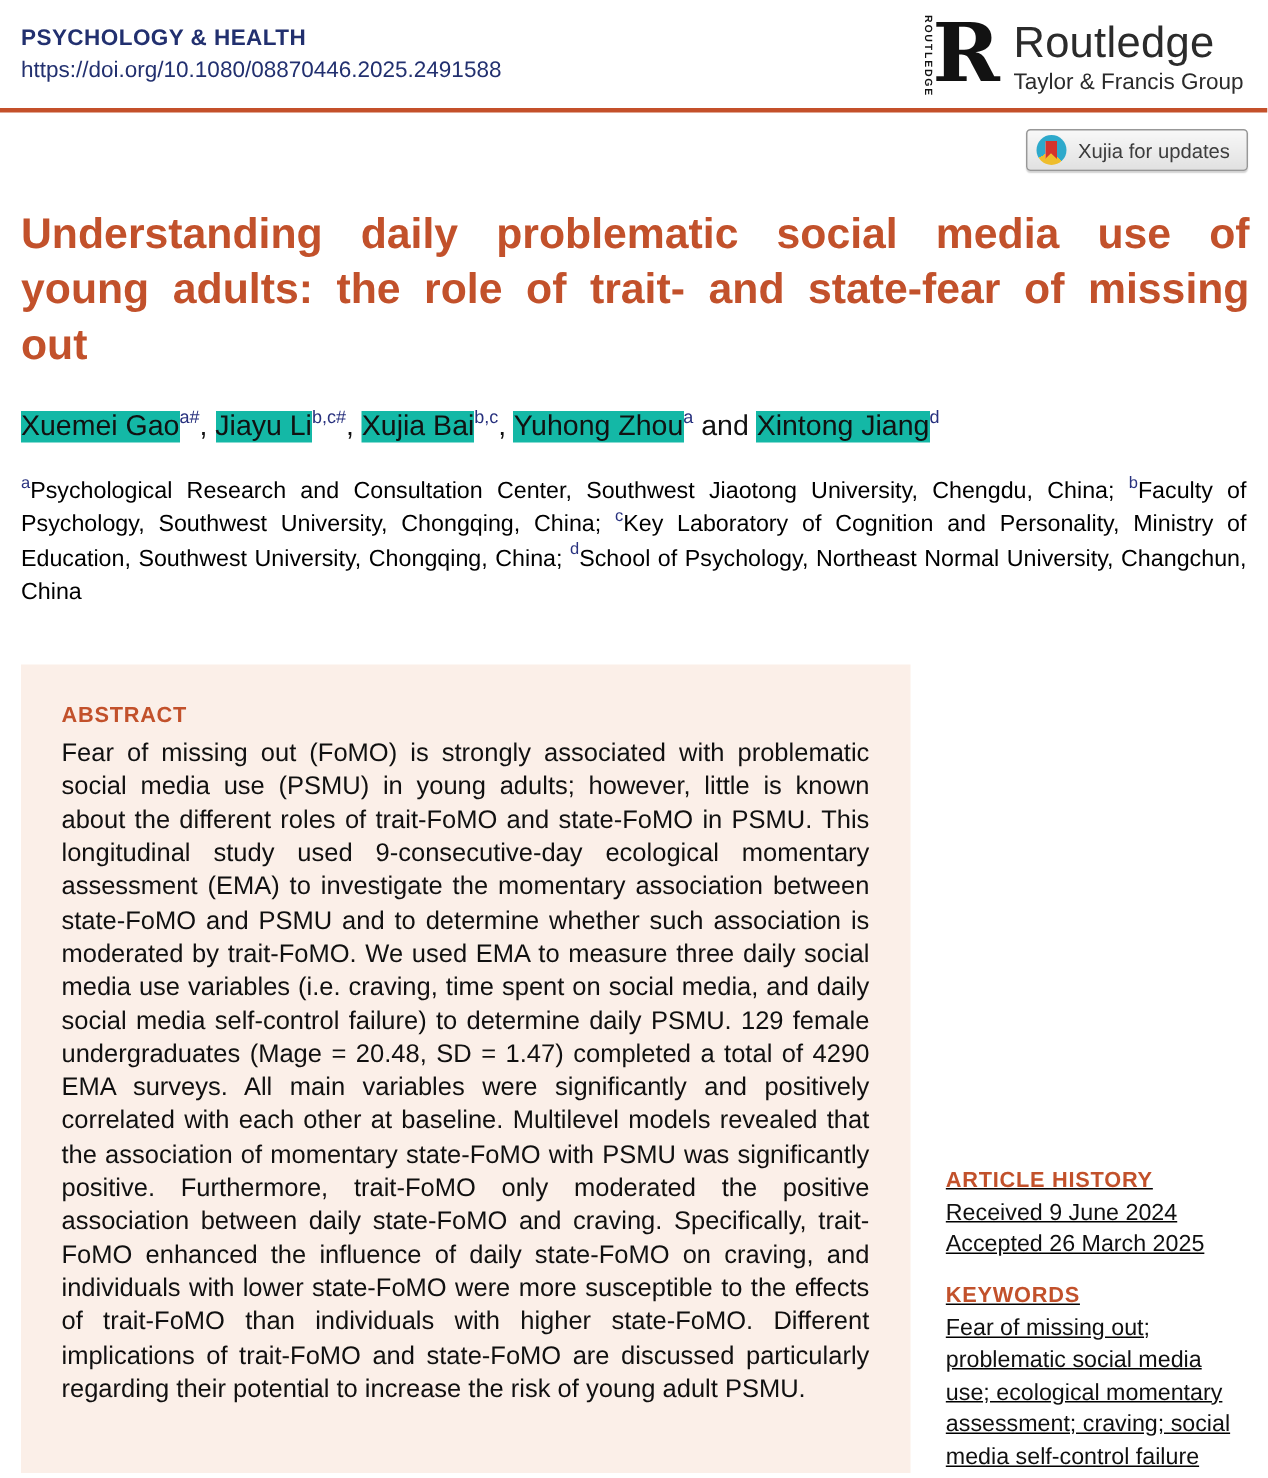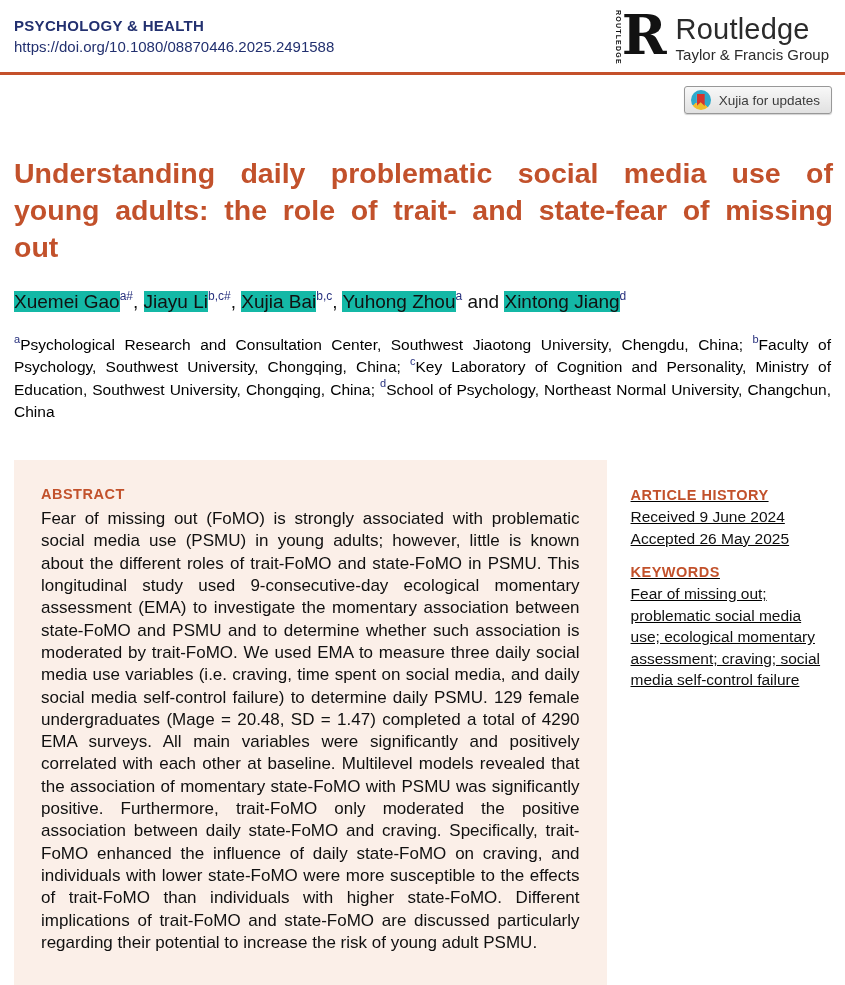--- a/index.html
+++ b/index.html
@@ -58,40 +58,40 @@
   }
   .bookmark {
     position: absolute; left: 6px; top: 4px; width: 8px; height: 12px;
     background: #d5342d;
     clip-path: polygon(0 0, 100% 0, 100% 100%, 50% 68%, 0 100%);
     filter: drop-shadow(0 0 1px #ffffff);
   }
 
   
   .title {
-    margin: 41px 14px 0 14px; width: 819px;
+    margin: 23px 14px 0 14px; width: 819px;
     color: #c2512b; font-weight: bold;
     font-size: 28.5px; line-height: 37px;
   }
   .tline.just { text-align: justify; text-align-last: justify; }
 
   .authors { margin: 25px 14px 0 14px; font-size: 19px; color: #111; }
   .author-name { background: #14b8a6; cursor: pointer; }
   .authors sup, .affiliations sup {
     color: #28317e; font-size: 12px; line-height: 0;
     position: relative; top: -1px; vertical-align: super;
   }
   .affiliations {
     margin: 21px 14px 0 14px; width: 817px;
     font-size: 15.5px; line-height: 22.3px; text-align: justify; color: #000;
   }
   .affiliations sup { font-size: 11px; color: #28317e; }
 
   
-  .abstract-row { display: flex; margin: 37px 14px 0 14px; gap: 24px; }
+  .abstract-row { display: flex; margin: 37px 14px 0 14px; gap: 24px; align-items: flex-end; }
   .abstract-box {
     width: 594px; min-height: 539px;
     background: #fbefe8;
     padding: 26px 27px 30px 27px;
   }
   .sec-heading {
     color: #c2512b; font-weight: bold; font-size: 14.5px; letter-spacing: .5px;
   }
   .abstract-text {
     margin-top: 6px;
@@ -149,20 +149,20 @@
 
   <section class="abstract-row">
     <div class="abstract-box">
       <div class="sec-heading">ABSTRACT</div>
       <p class="abstract-text" lang="en">Fear of missing out (FoMO) is strongly associated with problematic social media use (PSMU) in young adults; however, little is known about the different roles of trait-FoMO and state-FoMO in PSMU. This longitudinal study used 9-consecutive-day ecological momentary assessment (EMA) to investigate the momentary association between state-FoMO and PSMU and to determine whether such association is moderated by trait-FoMO. We used EMA to measure three daily social media use variables (i.e. craving, time spent on social media, and daily social media self-control failure) to determine daily PSMU. 129 female undergraduates (Mage = 20.48, SD = 1.47) completed a total of 4290 EMA surveys. All main variables were significantly and positively correlated with each other at baseline. Multilevel models revealed that the association of momentary state-FoMO with PSMU was significantly positive. Furthermore, trait-FoMO only moderated the positive association between daily state-FoMO and craving. Specifically, trait-FoMO enhanced the influence of daily state-FoMO on craving, and individuals with lower state-FoMO were more susceptible to the effects of trait-FoMO than individuals with higher state-FoMO. Different implications of trait-FoMO and state-FoMO are discussed particularly regarding their potential to increase the risk of young adult PSMU.</p>
     </div>
     <aside class="sidebar">
       <div class="sec-heading">ARTICLE HISTORY</div>
       <div class="history-block">
         <div class="line">Received 9 June 2024</div>
-        <div class="line">Accepted 26 May 2025</div>
+        <div class="line">Accepted 26 March 2025</div>
       </div>
       <div class="sec-heading kw-heading">KEYWORDS</div>
       <div class="keywords-text">Fear of missing out; problematic social media use; ecological momentary assessment; craving; social media self-control failure</div>
     </aside>
   </section>
 
 </div>
 
 </body></html>

